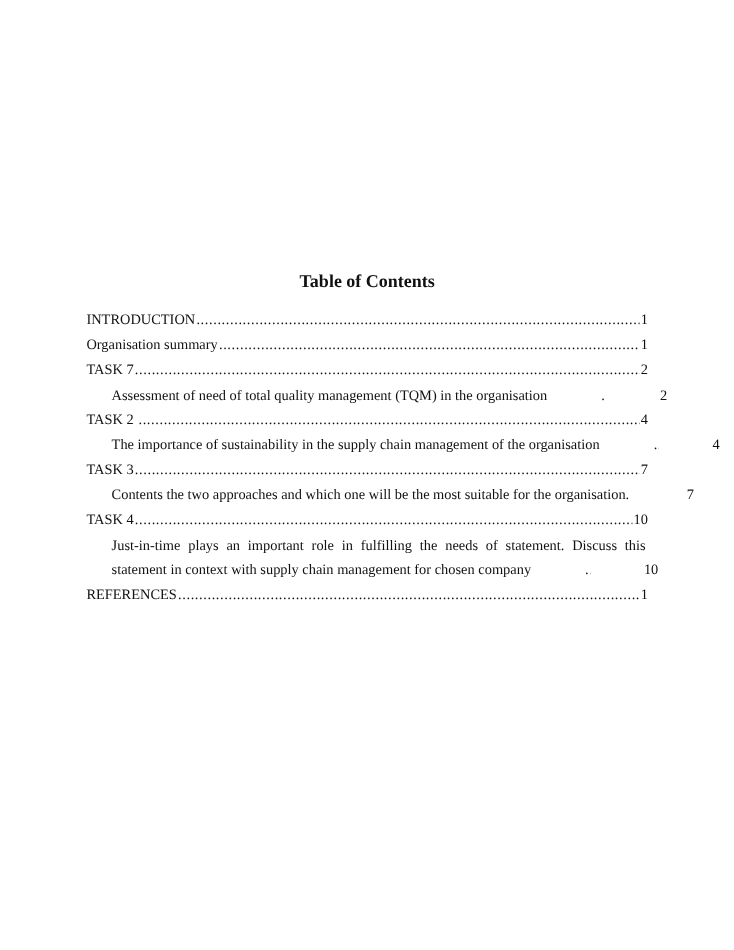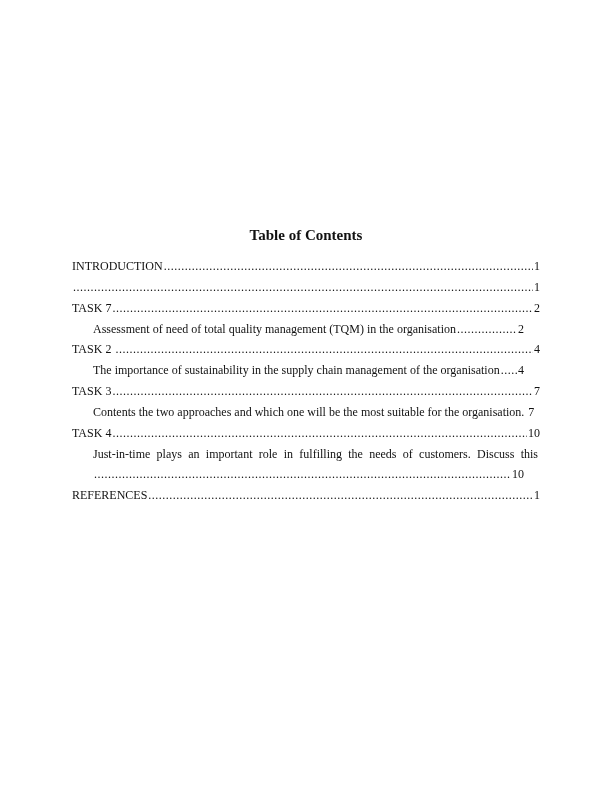--- a/index.html
+++ b/index.html
@@ -36,20 +36,21 @@
     line-height: 20.85px;
   }
   .toc-entry {
     display: flex;
     align-items: baseline;
     min-height: 20.85px;
   }
   .toc-entry.sub {
     margin-left: 21px;
     margin-right: 16px;
+    gap: 44px;
   }
   .toc-entry.wrap-first {
     display: block;
     text-align: justify;
     text-align-last: justify;
   }
   .toc-entry.sub.wrap-first {
     margin-right: 2px;
   }
   .entry-text {
@@ -90,20 +91,21 @@
 
 <div class="page">
   <h2 class="toc-title">Table of Contents</h2>
   <div class="toc-list" id="toc-list">
       <div class="toc-entry main">
         <span class="entry-text">INTRODUCTION</span>
         <span class="leader"></span>
         <span class="page-num">1</span>
       </div>
       <div class="toc-entry main">
+        <span class="entry-text">Organisation summary</span>
         <span class="leader"></span>
         <span class="page-num">1</span>
       </div>
       <div class="toc-entry main">
         <span class="entry-text">TASK 7</span>
         <span class="leader"></span>
         <span class="page-num">2</span>
       </div>
       <div class="toc-entry sub">
         <span class="entry-text">Assessment of need of total quality management (TQM) in the organisation</span>
@@ -127,22 +129,23 @@
       </div>
       <div class="toc-entry sub">
         <span class="entry-text">Contents the two approaches and which one will be the most suitable for the organisation.</span>
         <span class="page-num gap">7</span>
       </div>
       <div class="toc-entry main">
         <span class="entry-text">TASK 4</span>
         <span class="leader"></span>
         <span class="page-num">10</span>
       </div>
-      <div class="toc-entry sub wrap-first"><span class="entry-text">Just-in-time plays an important role in fulfilling the needs of customers. Discuss this</span></div>
+      <div class="toc-entry sub wrap-first"><span class="entry-text">Just-in-time plays an important role in fulfilling the needs of statement. Discuss this</span></div>
       <div class="toc-entry sub">
+        <span class="entry-text">statement in context with supply chain management for chosen company</span>
         <span class="leader"></span>
         <span class="page-num">10</span>
       </div>
       <div class="toc-entry main">
         <span class="entry-text">REFERENCES</span>
         <span class="leader"></span>
         <span class="page-num">1</span>
       </div>
     </div>
   <h1 class="body-heading">INTRODUCTION</h1>

